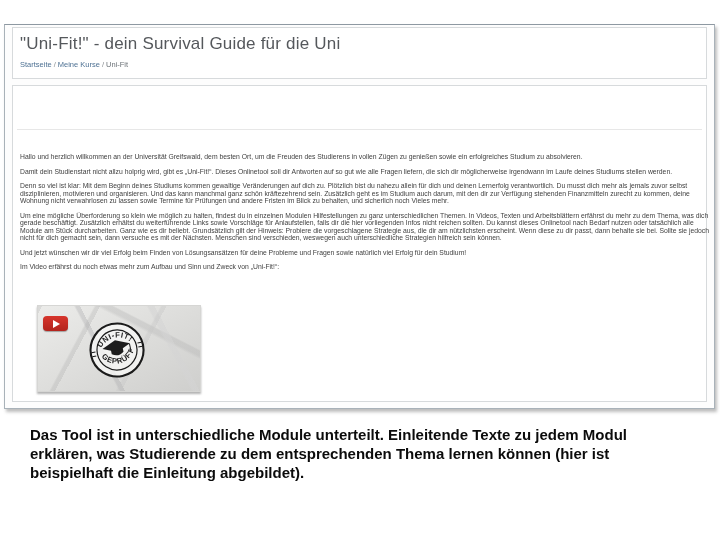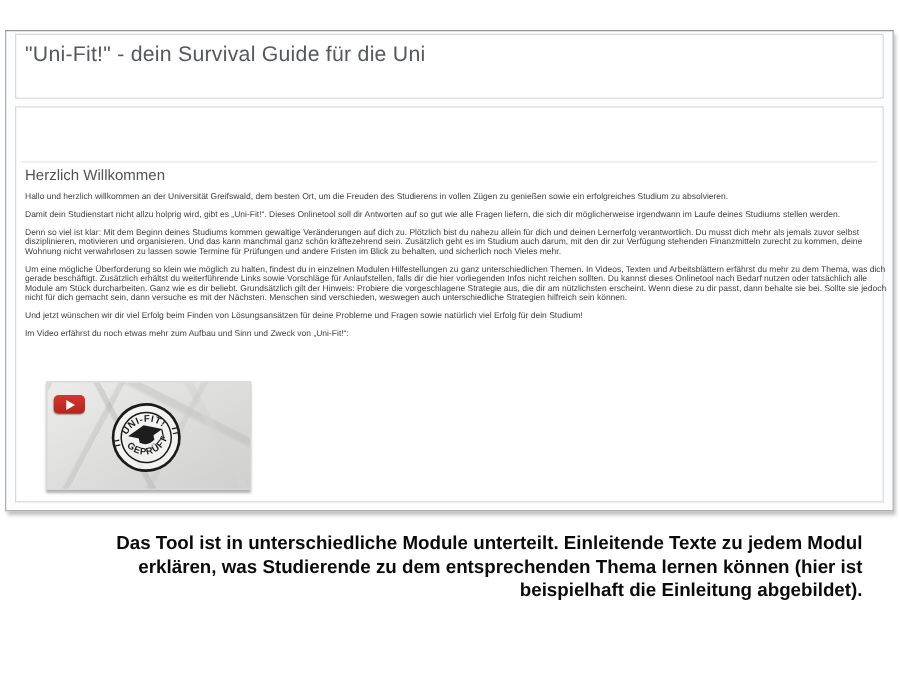--- a/index.html
+++ b/index.html
@@ -66,39 +66,43 @@
     box-shadow:0 1px 1px rgba(0,0,0,.3);
   }
   .yt-badge .tri{
     width:0;height:0;border-left:7px solid #fff;
     border-top:4px solid transparent;border-bottom:4px solid transparent;margin-left:2px;
   }
   .stamp{position:absolute;left:47px;top:12px;transform:rotate(-12deg);}
   
   .caption{
     position:absolute;left:30px;top:425px;width:660px;
-    text-align:right;font-size:15px;font-weight:700;color:#0b0b0b;
+    text-align:left;font-size:15px;font-weight:700;color:#0b0b0b;
     line-height:19px;letter-spacing:0px;
   }
 </style>
 </head>
 <body>
 
 <div class="screenshot">
 
   <div class="card header-card">
     <h1 class="page-title">"Uni-Fit!" - dein Survival Guide für die Uni</h1>
+    <div class="breadcrumb">
+      <div class="inner scale-half">
+        <a href="#">Startseite</a><span class="sep">/</span><a href="#">Meine Kurse</a><span class="sep">/</span><span>Uni-Fit</span>
+      </div>
+    </div>
   </div>
 
   <div class="card content-card">
 
 
     <div class="divider"></div>
 
-    <h2 class="section-title">Herzlich Willkommen</h2>
 
     <div class="welcome scale-half">
       <p>Hallo und herzlich willkommen an der Universität Greifswald, dem besten Ort, um die Freuden des Studierens in vollen Zügen zu genießen sowie ein erfolgreiches Studium zu absolvieren.</p>
       <p>Damit dein Studienstart nicht allzu holprig wird, gibt es „Uni-Fit!“. Dieses Onlinetool soll dir Antworten auf so gut wie alle Fragen liefern, die sich dir möglicherweise irgendwann im Laufe deines Studiums stellen werden.</p>
       <p>Denn so viel ist klar: Mit dem Beginn deines Studiums kommen gewaltige Veränderungen auf dich zu. Plötzlich bist du nahezu allein für dich und deinen Lernerfolg verantwortlich. Du musst dich mehr als jemals zuvor selbst disziplinieren, motivieren und organisieren. Und das kann manchmal ganz schön kräftezehrend sein. Zusätzlich geht es im Studium auch darum, mit den dir zur Verfügung stehenden Finanzmitteln zurecht zu kommen, deine Wohnung nicht verwahrlosen zu lassen sowie Termine für Prüfungen und andere Fristen im Blick zu behalten, und sicherlich noch Vieles mehr.</p>
       <p>Um eine mögliche Überforderung so klein wie möglich zu halten, findest du in einzelnen Modulen Hilfestellungen zu ganz unterschiedlichen Themen. In Videos, Texten und Arbeitsblättern erfährst du mehr zu dem Thema, was dich gerade beschäftigt. Zusätzlich erhältst du weiterführende Links sowie Vorschläge für Anlaufstellen, falls dir die hier vorliegenden Infos nicht reichen sollten. Du kannst dieses Onlinetool nach Bedarf nutzen oder tatsächlich alle Module am Stück durcharbeiten. Ganz wie es dir beliebt. Grundsätzlich gilt der Hinweis: Probiere die vorgeschlagene Strategie aus, die dir am nützlichsten erscheint. Wenn diese zu dir passt, dann behalte sie bei. Sollte sie jedoch nicht für dich gemacht sein, dann versuche es mit der Nächsten. Menschen sind verschieden, weswegen auch unterschiedliche Strategien hilfreich sein können.</p>
       <p>Und jetzt wünschen wir dir viel Erfolg beim Finden von Lösungsansätzen für deine Probleme und Fragen sowie natürlich viel Erfolg für dein Studium!</p>
       <p>Im Video erfährst du noch etwas mehr zum Aufbau und Sinn und Zweck von „Uni-Fit!“:</p>
     </div>
 

